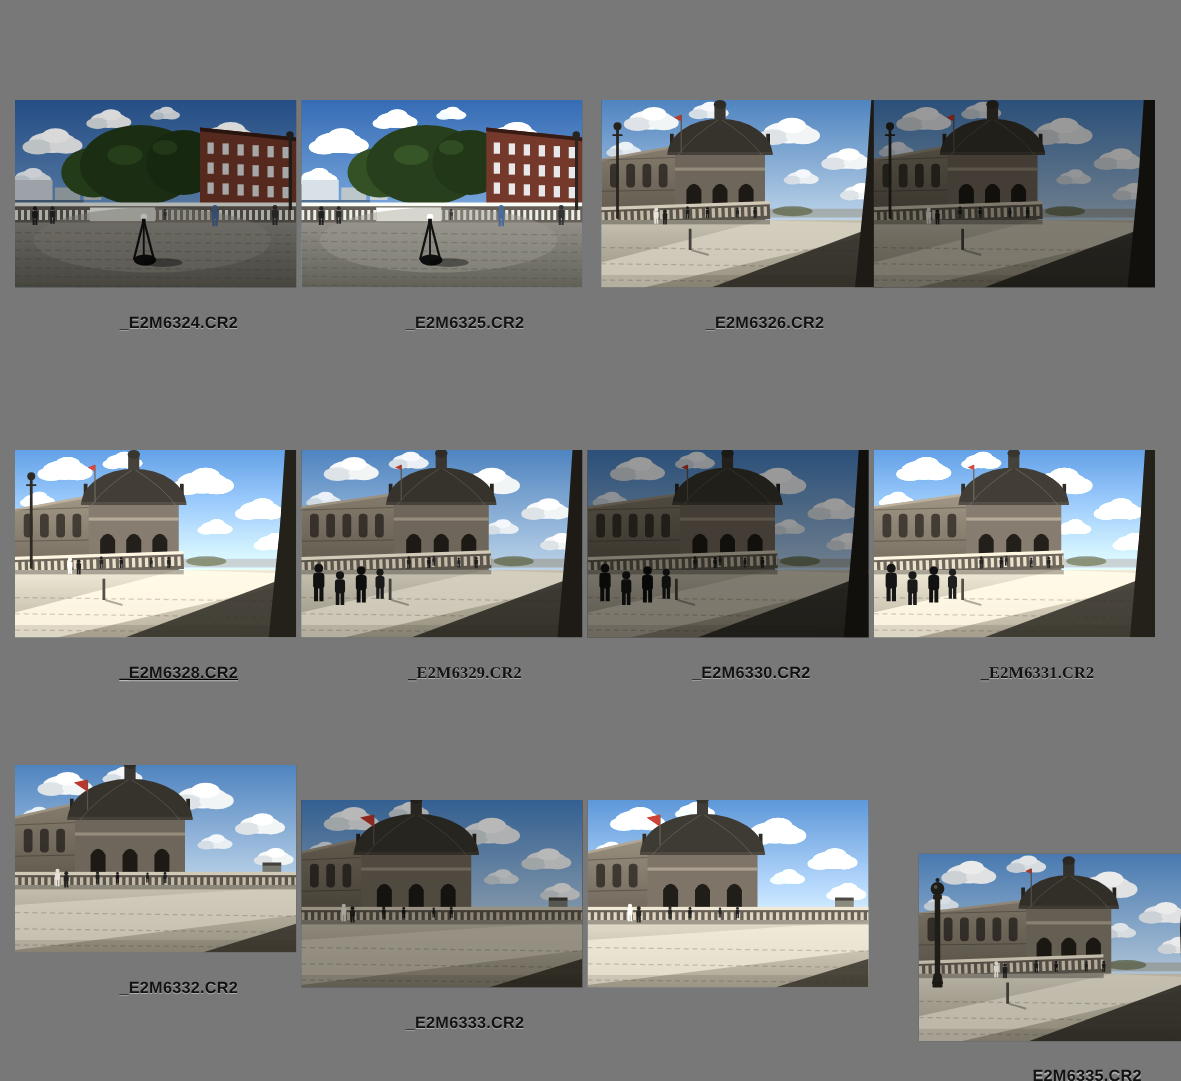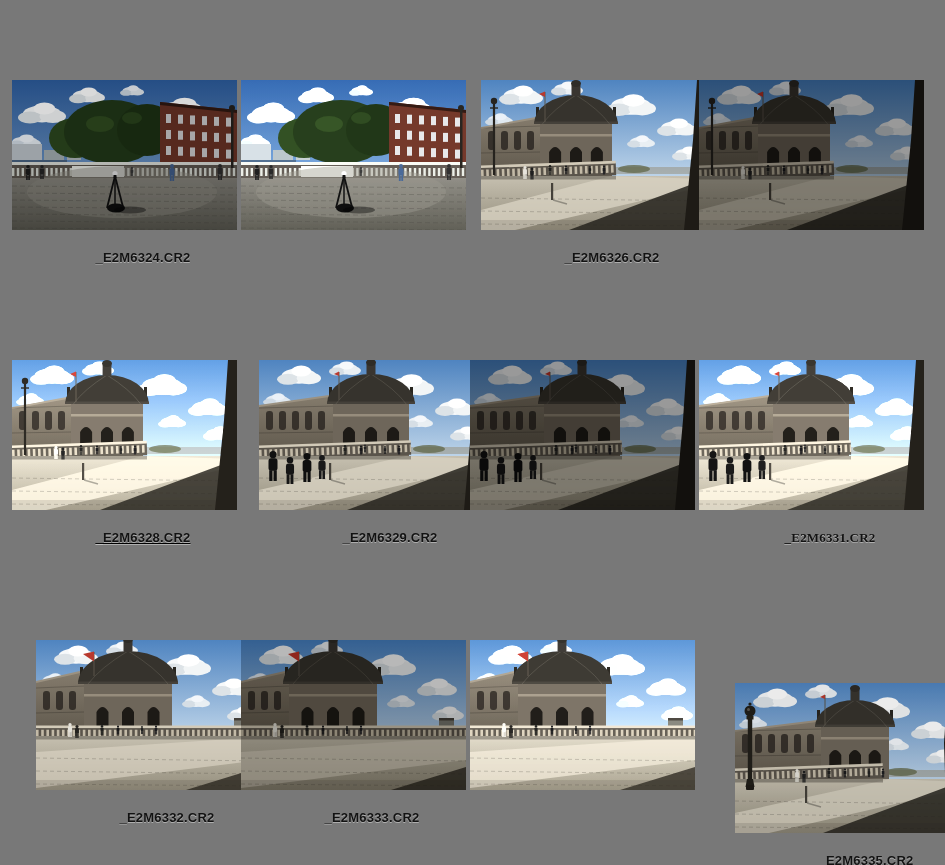--- a/index.html
+++ b/index.html
@@ -290,20 +290,21 @@
   <line x1="103" y1="96" x2="111" y2="127" stroke="#0f0f0f" stroke-width="1.8"></line>
   <line x1="103" y1="96" x2="103" y2="124" stroke="#0f0f0f" stroke-width="1.5"></line>
   <circle cx="103" cy="93.5" r="2.6" fill="#d8d8d8"></circle>
           <rect x="101.5" y="95" width="3" height="3" fill="#111111"></rect>
   <ellipse cx="104" cy="128" rx="9" ry="4.5" fill="#0c0c0c"></ellipse>
   <ellipse cx="118" cy="130" rx="16" ry="3.5" fill="#000000" opacity="0.4"></ellipse>
   <rect x="219" y="30" width="2.5" height="58" fill="#23201c"></rect>
           <circle cx="220" cy="28" r="3" fill="#23201c"></circle>
   </svg>
       </div>
+      <figcaption class="fname">_E2M6325.CR2</figcaption>
     </figure>
     <figure class="cell" style="left: 470px; top: 80px; margin-left: 11px;">
       <div class="photo" style="filter:brightness(1)">
         <svg viewBox="0 0 225 150" xmlns="http://www.w3.org/2000/svg">
   <rect width="225" height="150" fill="url(#skyG)"></rect>
   <g transform="translate(40,16) scale(1.1)" opacity="1">
   <ellipse cx="0" cy="0" rx="16" ry="7" fill="#f7f9fa"></ellipse>
   <ellipse cx="-10" cy="3" rx="10" ry="5" fill="#dde3e7"></ellipse>
   <ellipse cx="9" cy="2" rx="11" ry="5.5" fill="#f2f5f6"></ellipse>
   <ellipse cx="2" cy="-4.5" rx="9" ry="5" fill="#ffffff"></ellipse>
@@ -683,21 +684,21 @@
   <rect x="51.216" y="95.18" width="1.2959999999999998" height="4.32"></rect>
           </g>
           <line x1="13" y1="24" x2="13" y2="95" stroke="#26231e" stroke-width="2.2"></line>
      <circle cx="13" cy="21" r="3.2" fill="#26231e"></circle>
      <line x1="9" y1="28" x2="17" y2="28" stroke="#26231e" stroke-width="1.4"></line>
           <polygon points="216,0 225,0 225,150 203,150 212,60" fill="#1e1b16"></polygon>
   </svg>
       </div>
       <figcaption class="fname">_E2M6328.CR2</figcaption>
     </figure>
-    <figure class="cell" style="left: 259px; top: 360px;">
+    <figure class="cell" style="left: 241px; top: 360px; font-family: Liberation Serif, serif;">
       <div class="photo" style="filter:brightness(1)">
         <svg viewBox="0 0 225 150" xmlns="http://www.w3.org/2000/svg">
   <rect width="225" height="150" fill="url(#skyG)"></rect>
   <g transform="translate(40,16) scale(1.1)" opacity="1">
   <ellipse cx="0" cy="0" rx="16" ry="7" fill="#f7f9fa"></ellipse>
   <ellipse cx="-10" cy="3" rx="10" ry="5" fill="#dde3e7"></ellipse>
   <ellipse cx="9" cy="2" rx="11" ry="5.5" fill="#f2f5f6"></ellipse>
   <ellipse cx="2" cy="-4.5" rx="9" ry="5" fill="#ffffff"></ellipse>
           </g>
           <g transform="translate(86,9) scale(0.8)" opacity="0.95">
@@ -975,20 +976,21 @@
           </g>
           <g fill="#242424">
             <circle cx="106" cy="85.46" r="0.96"></circle>
   <rect x="104.8" y="86.42" width="2.4" height="3.36" rx="0.72"></rect>
   <rect x="104.992" y="89.62" width="0.864" height="2.88"></rect>
   <rect x="106.144" y="89.62" width="0.864" height="2.88"></rect>
           </g>
           <polygon points="217,0 225,0 225,150 205,150 213,60" fill="#1e1b16"></polygon>
   </svg>
       </div>
+      <figcaption class="fname">_E2M6330.CR2</figcaption>
     </figure>
     <figure class="cell" style="left: 699px; top: 360px; font-family: Liberation Serif, serif;">
       <div class="photo" style="filter:brightness(1.22) saturate(0.95)">
         <svg viewBox="0 0 225 150" xmlns="http://www.w3.org/2000/svg">
   <rect width="225" height="150" fill="url(#skyG)"></rect>
   <g transform="translate(40,16) scale(1.1)" opacity="1">
   <ellipse cx="0" cy="0" rx="16" ry="7" fill="#f7f9fa"></ellipse>
   <ellipse cx="-10" cy="3" rx="10" ry="5" fill="#dde3e7"></ellipse>
   <ellipse cx="9" cy="2" rx="11" ry="5.5" fill="#f2f5f6"></ellipse>
   <ellipse cx="2" cy="-4.5" rx="9" ry="5" fill="#ffffff"></ellipse>
@@ -1123,21 +1125,21 @@
             <circle cx="106" cy="85.46" r="0.96"></circle>
   <rect x="104.8" y="86.42" width="2.4" height="3.36" rx="0.72"></rect>
   <rect x="104.992" y="89.62" width="0.864" height="2.88"></rect>
   <rect x="106.144" y="89.62" width="0.864" height="2.88"></rect>
           </g>
           <polygon points="217,0 225,0 225,150 205,150 213,60" fill="#1e1b16"></polygon>
   </svg>
       </div>
       <figcaption class="fname">_E2M6331.CR2</figcaption>
     </figure>
-    <figure class="cell" style="left: 12px; top: 640px; margin-left: 24px;">
+    <figure class="cell" style="left: 12px; top: 612px;">
       <div class="photo" style="filter:brightness(1)">
         <svg viewBox="0 0 225 150" xmlns="http://www.w3.org/2000/svg">
   <rect width="225" height="150" fill="url(#skyG)"></rect>
   <g transform="translate(40,16) scale(1.1)" opacity="1">
   <ellipse cx="0" cy="0" rx="16" ry="7" fill="#f7f9fa"></ellipse>
   <ellipse cx="-10" cy="3" rx="10" ry="5" fill="#dde3e7"></ellipse>
   <ellipse cx="9" cy="2" rx="11" ry="5.5" fill="#f2f5f6"></ellipse>
   <ellipse cx="2" cy="-4.5" rx="9" ry="5" fill="#ffffff"></ellipse>
           </g>
           <g transform="translate(86,9) scale(0.8)" opacity="0.95">

